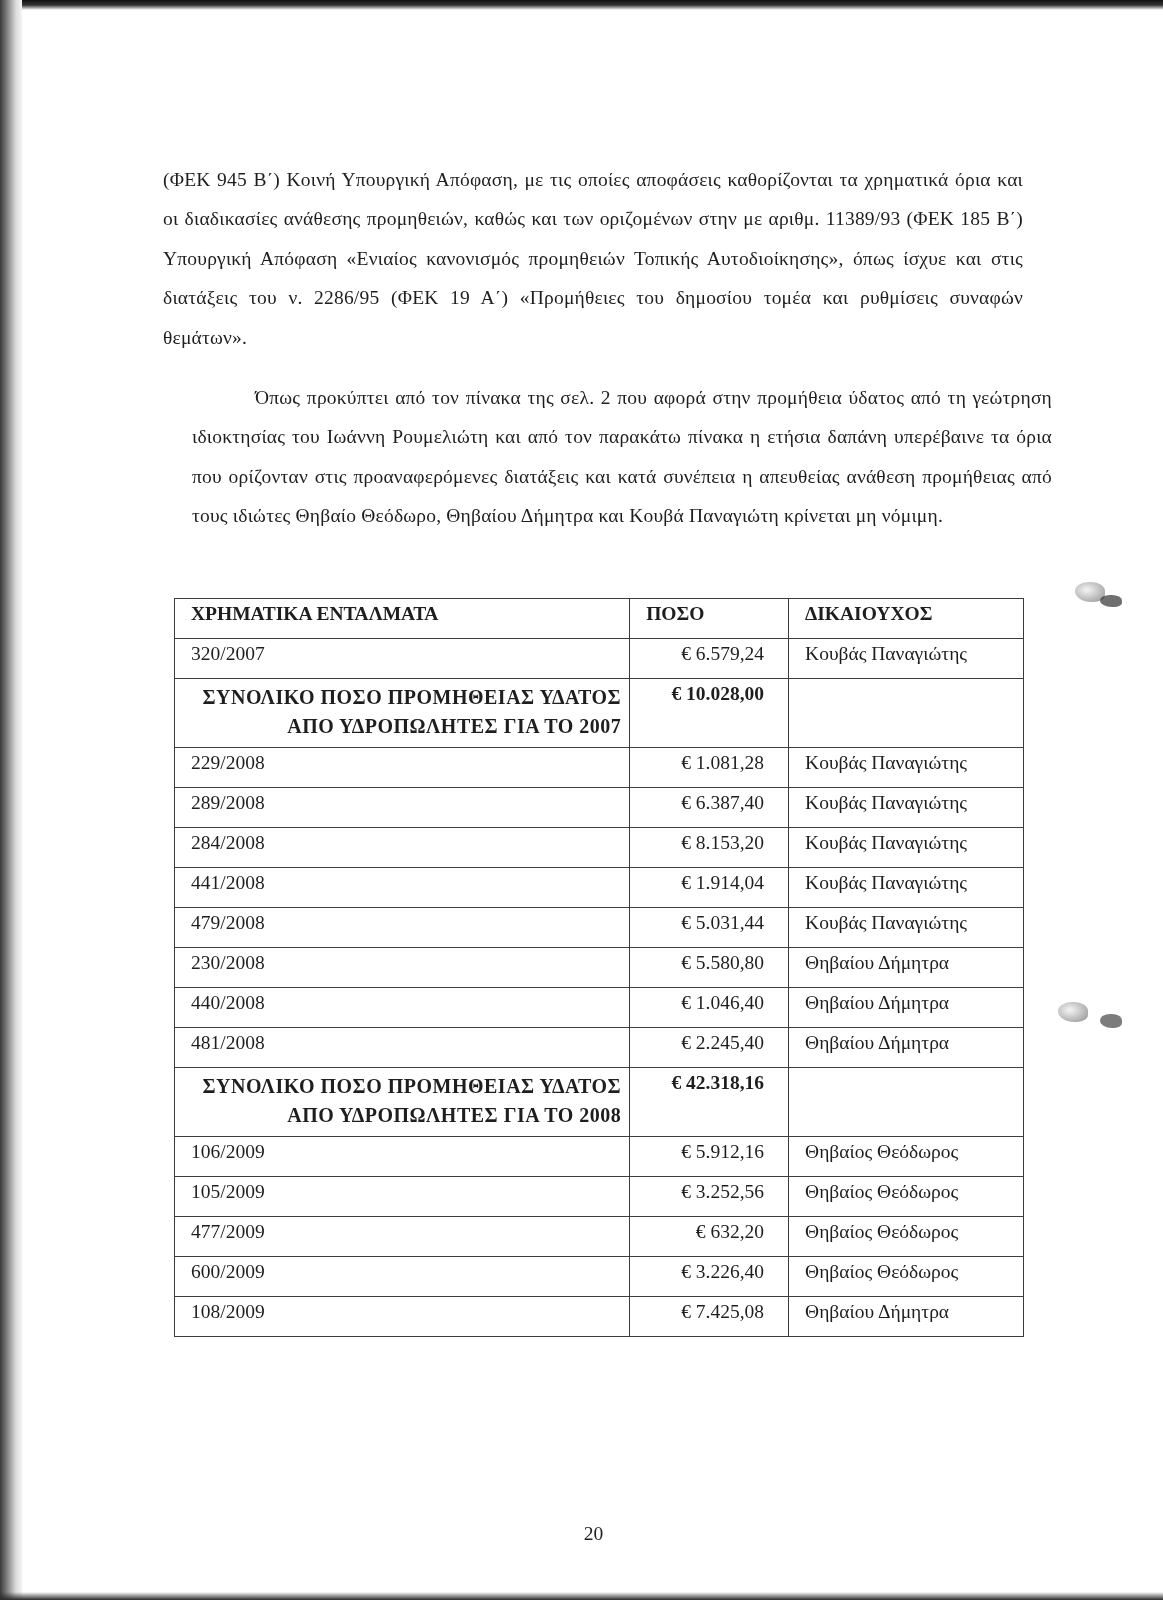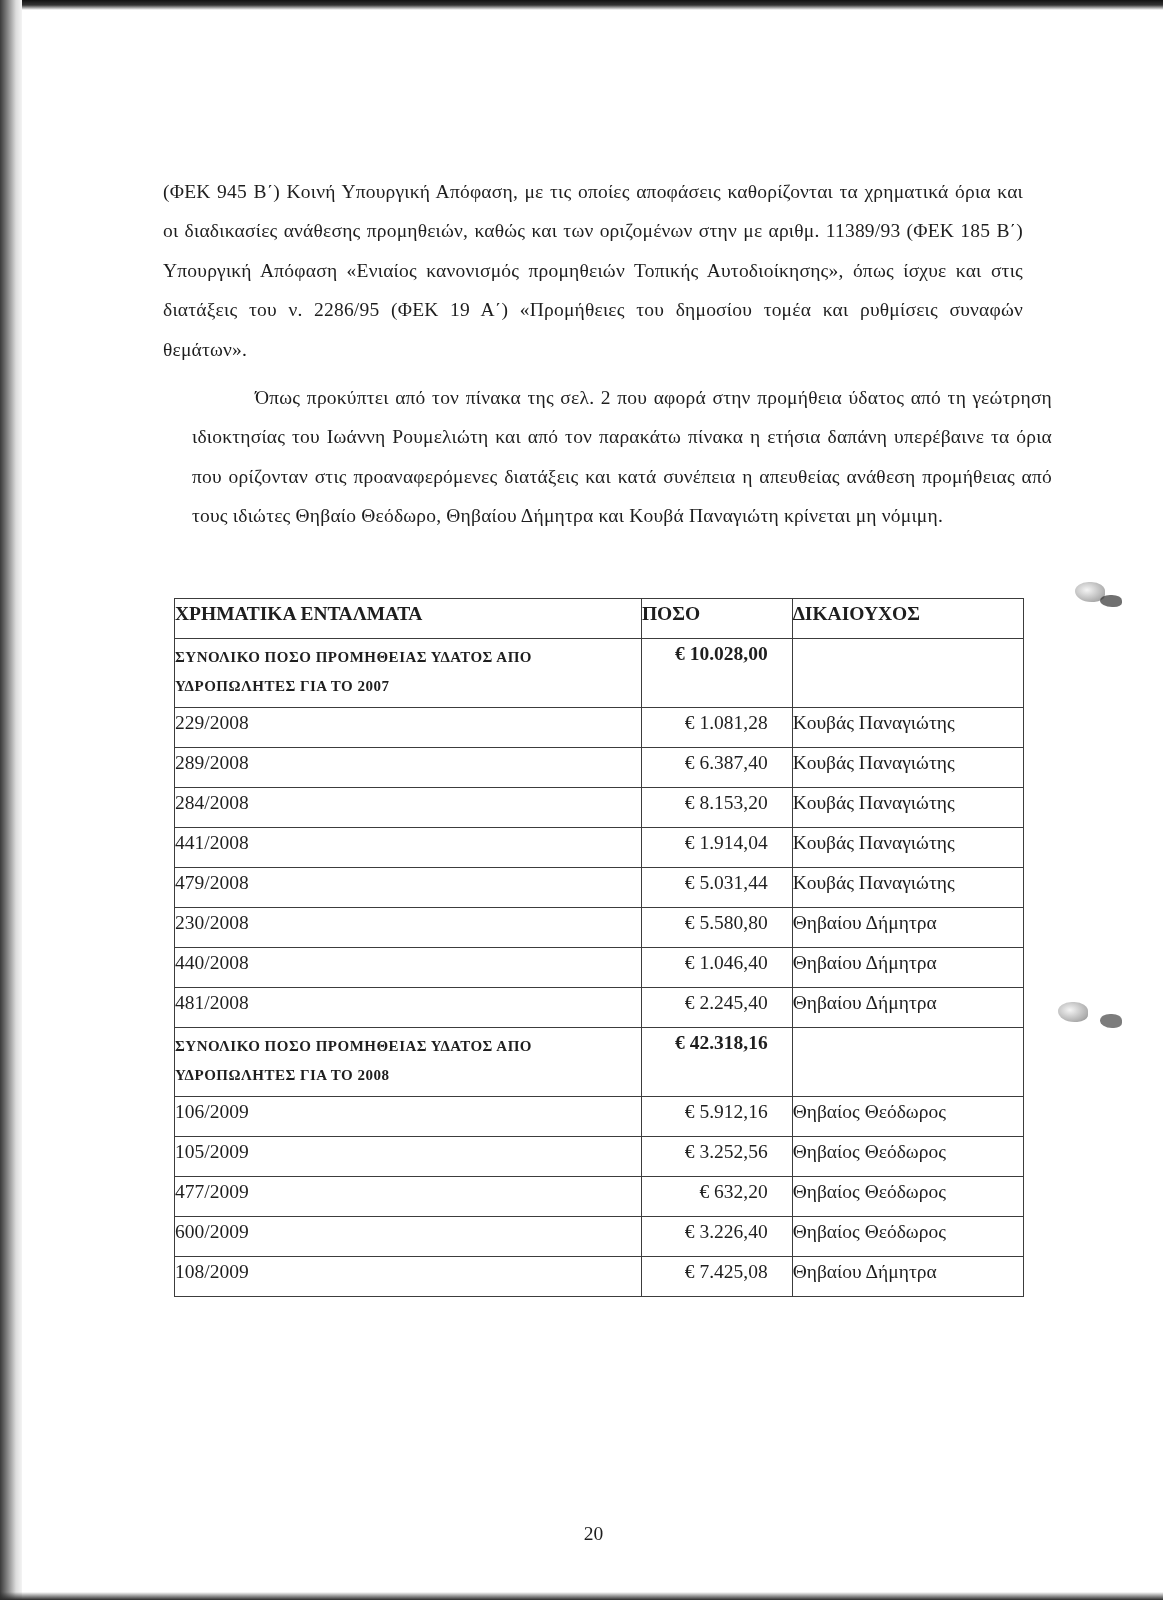--- a/index.html
+++ b/index.html
@@ -24,38 +24,38 @@
   }
   .scan-bottom {
     position: absolute; left: 0; bottom: 0; width: 1163px; height: 8px;
     background: linear-gradient(to top, #2a2a2a 0, rgba(0,0,0,0) 8px);
   }
   .body-text {
     position: absolute; left: 163px; width: 860px;
     font-size: 19.5px; line-height: 39.5px; text-align: justify;
     letter-spacing: 0.2px;
   }
-  .para1 { top: 152px; }
+  .para1 { top: 140px; }
   .para2 { top: 358px; text-indent: 63px; margin-left: 29px; }
   table.orders {
     position: absolute; left: 174px; top: 598px; width: 850px;
     border-collapse: collapse; font-size: 19.5px;
   }
   table.orders td, table.orders th {
-    border: 1.2px solid #3c3c3c; padding: 4px 8px 6px 0;
+    border: 1.2px solid #3c3c3c; padding: 4px 8px 6px 16px;
     vertical-align: top; font-weight: normal; text-align: left;
     height: 29px;
   }
   table.orders th { font-weight: bold; font-size: 19.5px; }
   .col-order { width: 437px; }
   .col-amount { width: 135px; text-align: left; }
   .col-benef { width: 212px; }
   td.amount { text-align: right !important; padding-right: 24px !important; }
   tr.total td.label-cell {
-    font-weight: bold; font-size: 15px; line-height: 29px; letter-spacing: 0.5px;
+    font-weight: bold; font-size: 20px; line-height: 29px; letter-spacing: 0.5px; text-align: right;
   }
   tr.total td.amount { font-weight: bold; text-align: center; padding-left: 10px !important; }
   .page-number {
     position: absolute; left: 12px; width: 1163px; top: 1523px;
     text-align: center; font-size: 19.5px;
   }
   .staple {
     position: absolute; width: 30px; height: 20px;
     border-radius: 50% 50% 40% 60%;
     background: radial-gradient(ellipse at 40% 40%, #f2f2f2, #9a9a9a 70%, #666 100%);
@@ -85,20 +85,25 @@
 
 <table class="orders">
   <thead>
     <tr>
       <th class="col-order">ΧΡΗΜΑΤΙΚΑ ΕΝΤΑΛΜΑΤΑ</th>
       <th class="col-amount">ΠΟΣΟ</th>
       <th class="col-benef">ΔΙΚΑΙΟΥΧΟΣ</th>
     </tr>
   </thead>
   <tbody>
+    <tr>
+      <td>320/2007</td>
+      <td class="amount">€ 6.579,24</td>
+      <td>Κουβάς Παναγιώτης</td>
+    </tr>
     <tr class="total">
       <td class="label-cell">ΣΥΝΟΛΙΚΟ ΠΟΣΟ ΠΡΟΜΗΘΕΙΑΣ ΥΔΑΤΟΣ ΑΠΟ ΥΔΡΟΠΩΛΗΤΕΣ ΓΙΑ ΤΟ 2007</td>
       <td class="amount">€ 10.028,00</td>
       <td></td>
     </tr>
     <tr>
       <td>229/2008</td>
       <td class="amount">€ 1.081,28</td>
       <td>Κουβάς Παναγιώτης</td>
     </tr>

